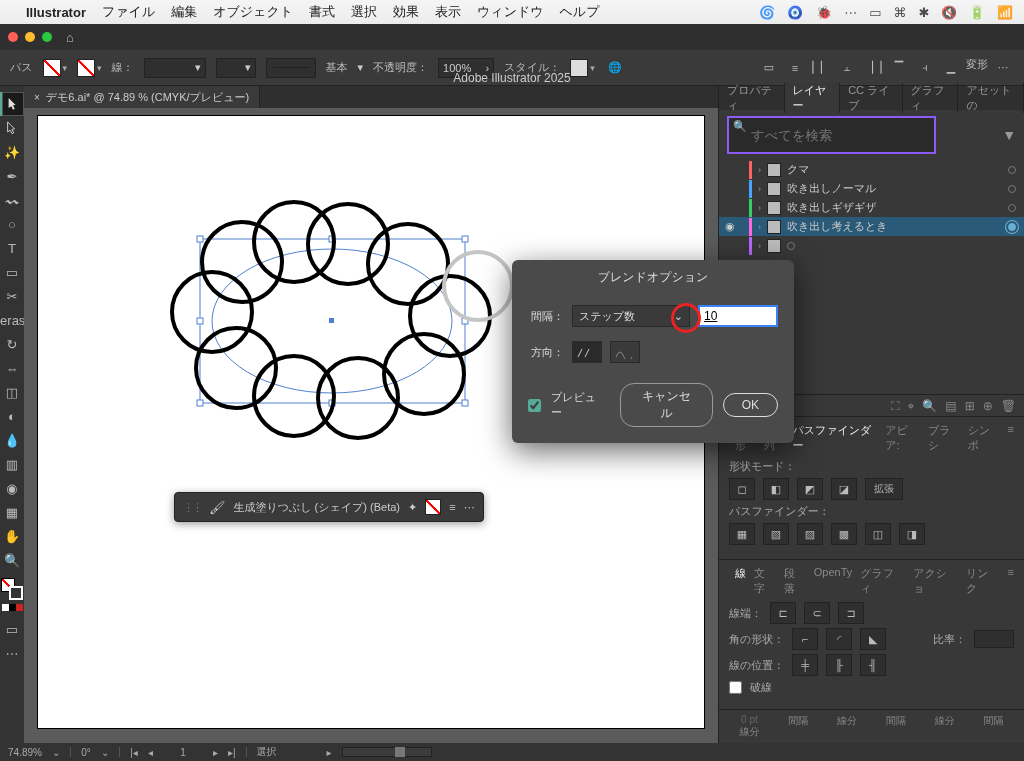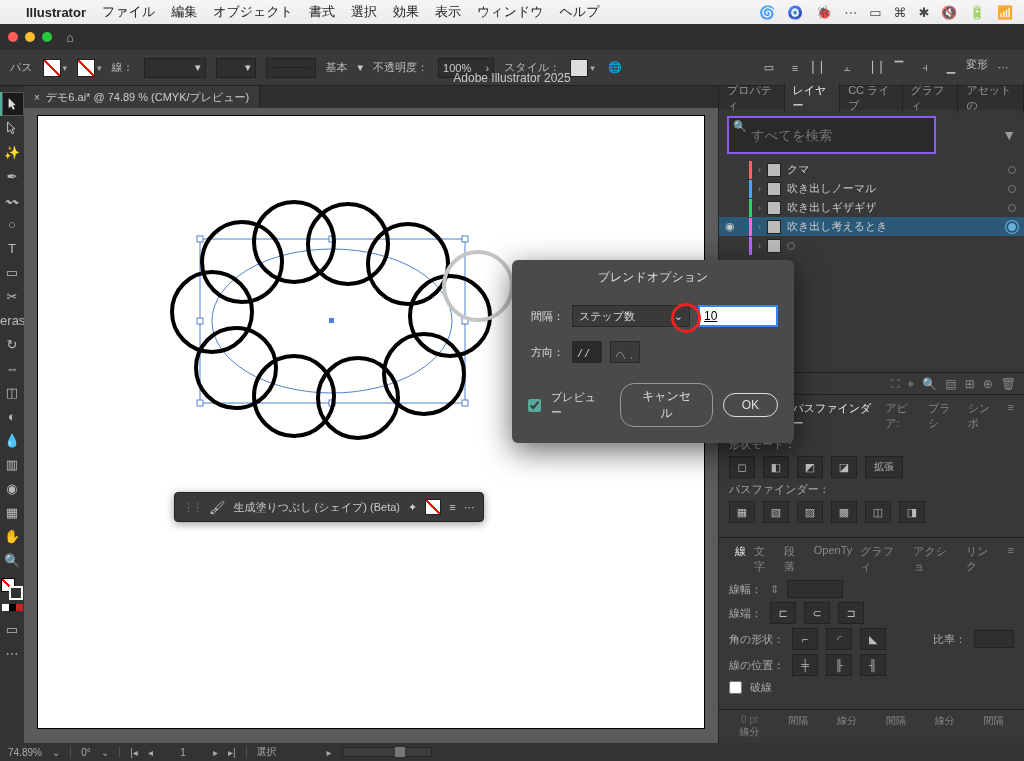--- a/index.html
+++ b/index.html
@@ -406,25 +406,20 @@
         <span class="pctab active">線</span>
         <span class="pctab">文字</span>
         <span class="pctab">段落</span>
         <span class="pctab">OpenTy</span>
         <span class="pctab">グラフィ</span>
         <span class="pctab">アクショ</span>
         <span class="pctab">リンク</span>
         <span class="pctab">≡</span>
       </div>
       <div class="pfrow">
-          <span>線幅：</span>
-          <span style="color:#888">⇕</span>
-          <div class="mini-sel"></div>
-        </div>
-      <div class="pfrow">
           <span>線端：</span>
         <div class="pf-btn">⊏</div>
         <div class="pf-btn">⊂</div>
         <div class="pf-btn">⊐</div>
       </div>
       <div class="pfrow">
           <span>角の形状：</span>
         <div class="pf-btn">⌐</div>
         <div class="pf-btn">◜</div>
         <div class="pf-btn">◣</div>

